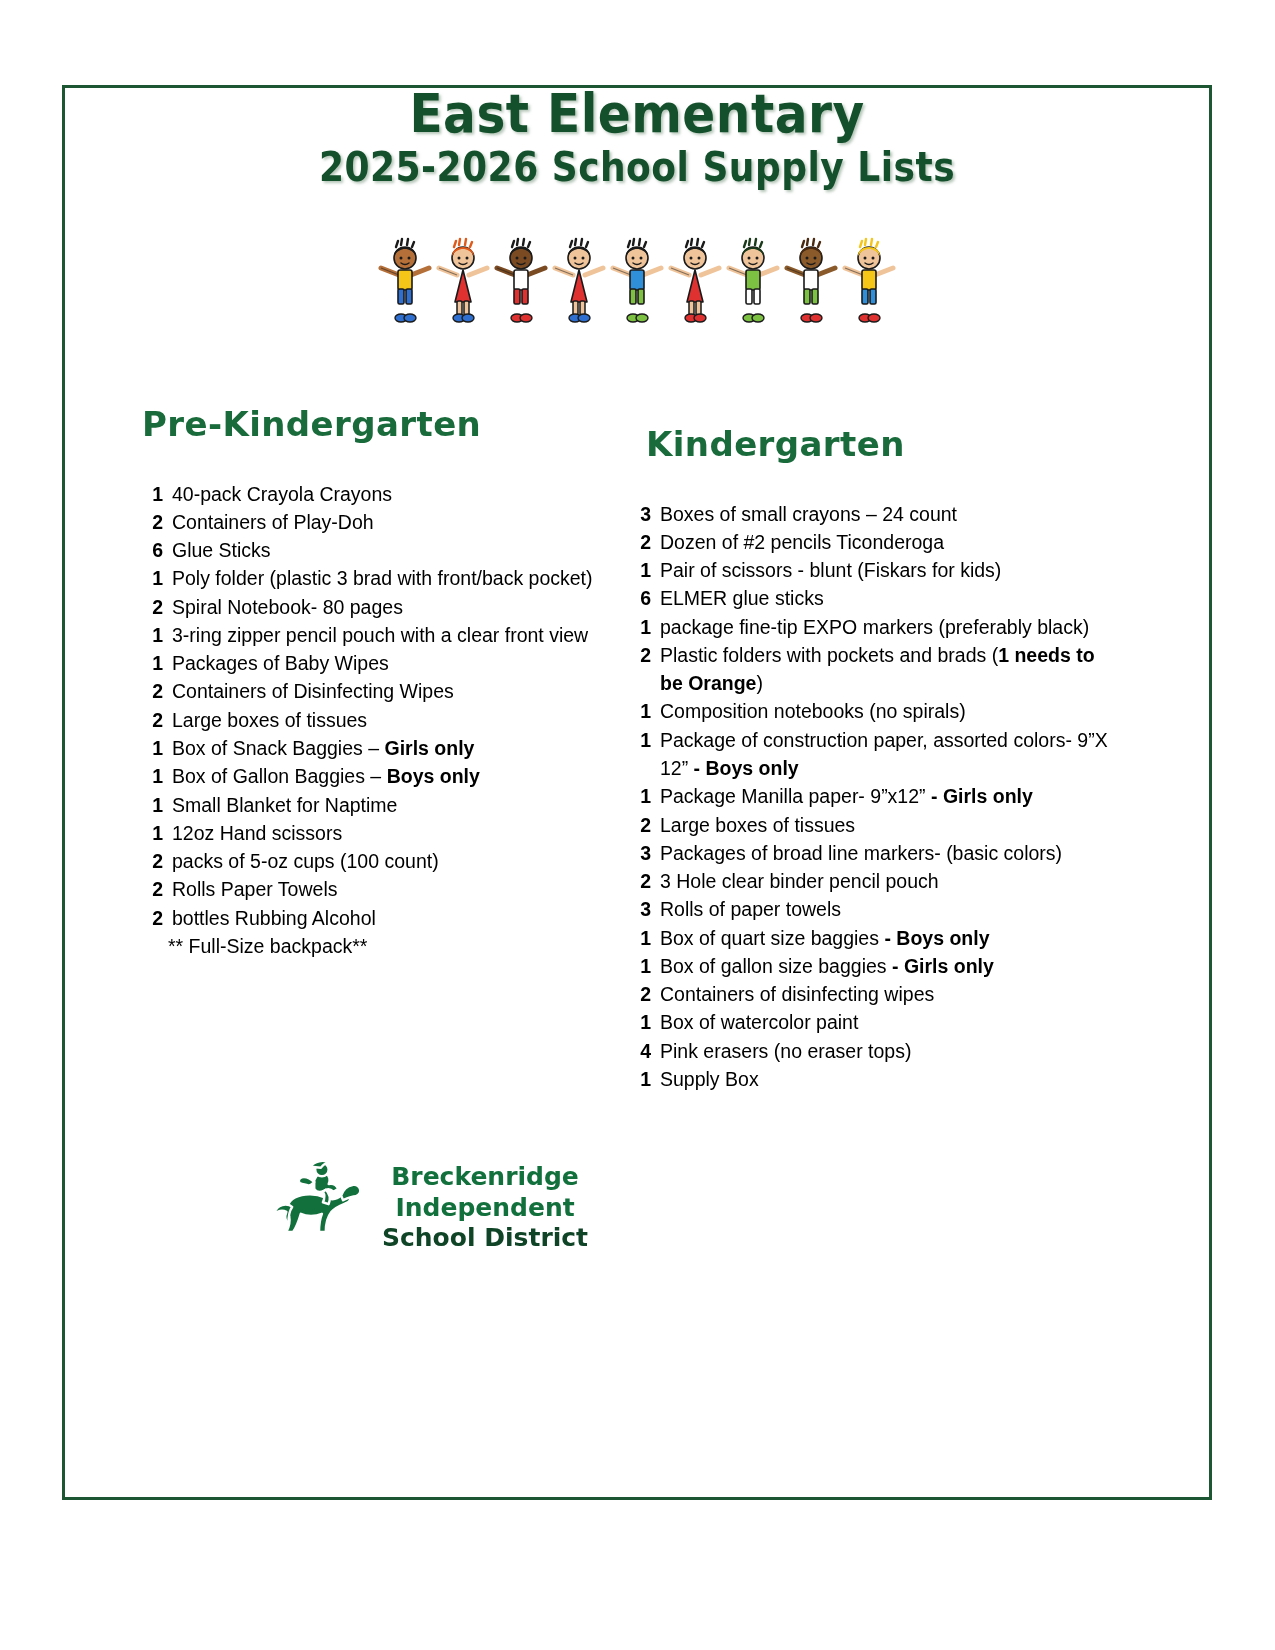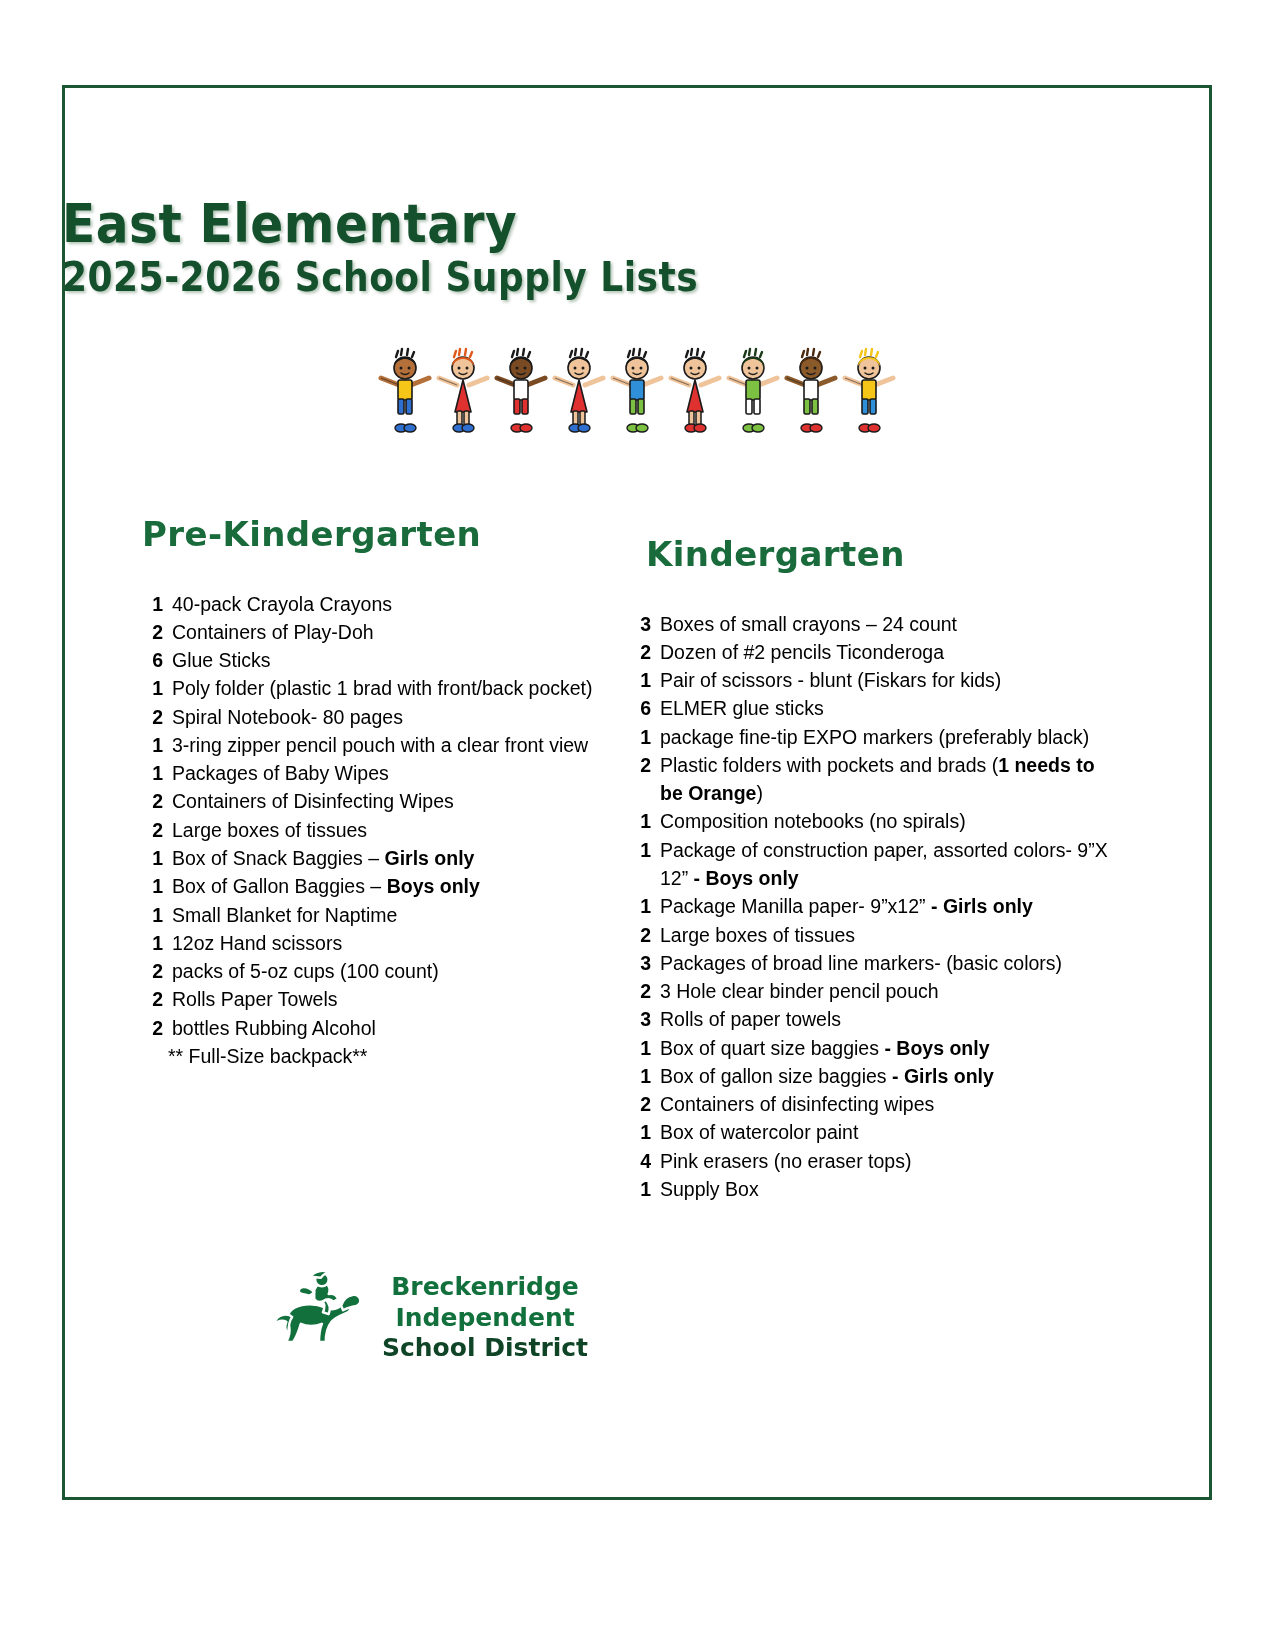--- a/index.html
+++ b/index.html
@@ -34,22 +34,21 @@
     position: absolute;
     left: 62px;
     top: 85px;
     width: 1150px;
     height: 1415px;
     padding: 0;
   }
 
   
   .title-block {
-    text-align: left;
-    padding-top: 110px;
+    text-align: center;
   }
   .title-line {
     font-family: "DejaVu Sans", sans-serif;
     font-weight: bold;
     color: #14502b;
     letter-spacing: 0.5px;
     line-height: 1.06;
     text-shadow: 2px 2px 3px rgba(120,150,125,0.55);
     font-stretch: condensed;
   }
@@ -334,21 +333,21 @@
             <li>
               <span class="qty">2</span>
               <span class="item-text">Containers of Play-Doh</span>
             </li>
             <li>
               <span class="qty">6</span>
               <span class="item-text">Glue Sticks</span>
             </li>
             <li>
               <span class="qty">1</span>
-              <span class="item-text">Poly folder (plastic 1 brad with front/back pocket)</span>
+              <span class="item-text">Poly folder (plastic 3 brad with front/back pocket)</span>
             </li>
             <li>
               <span class="qty">2</span>
               <span class="item-text">Spiral Notebook- 80 pages</span>
             </li>
             <li>
               <span class="qty">1</span>
               <span class="item-text">3-ring zipper pencil pouch with a clear front view</span>
             </li>
             <li>

